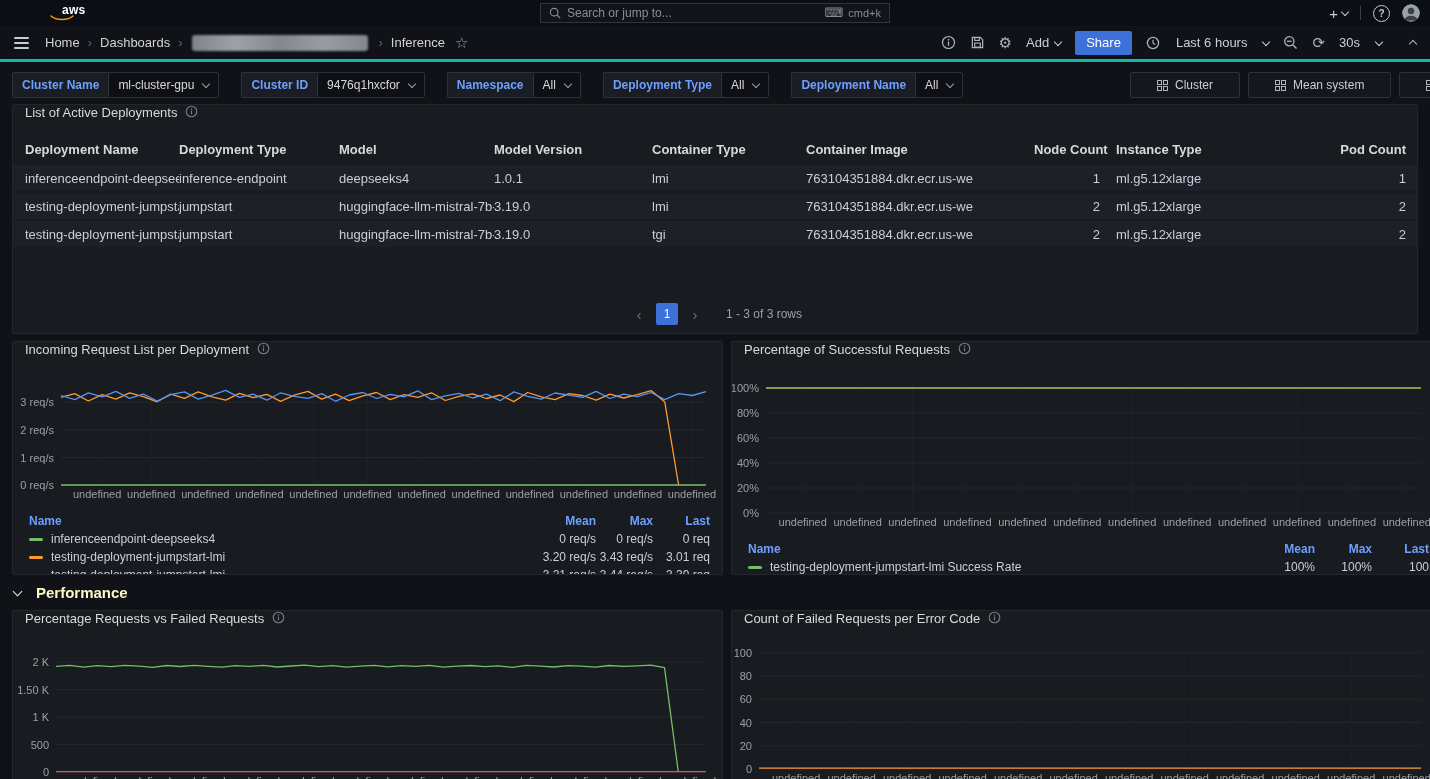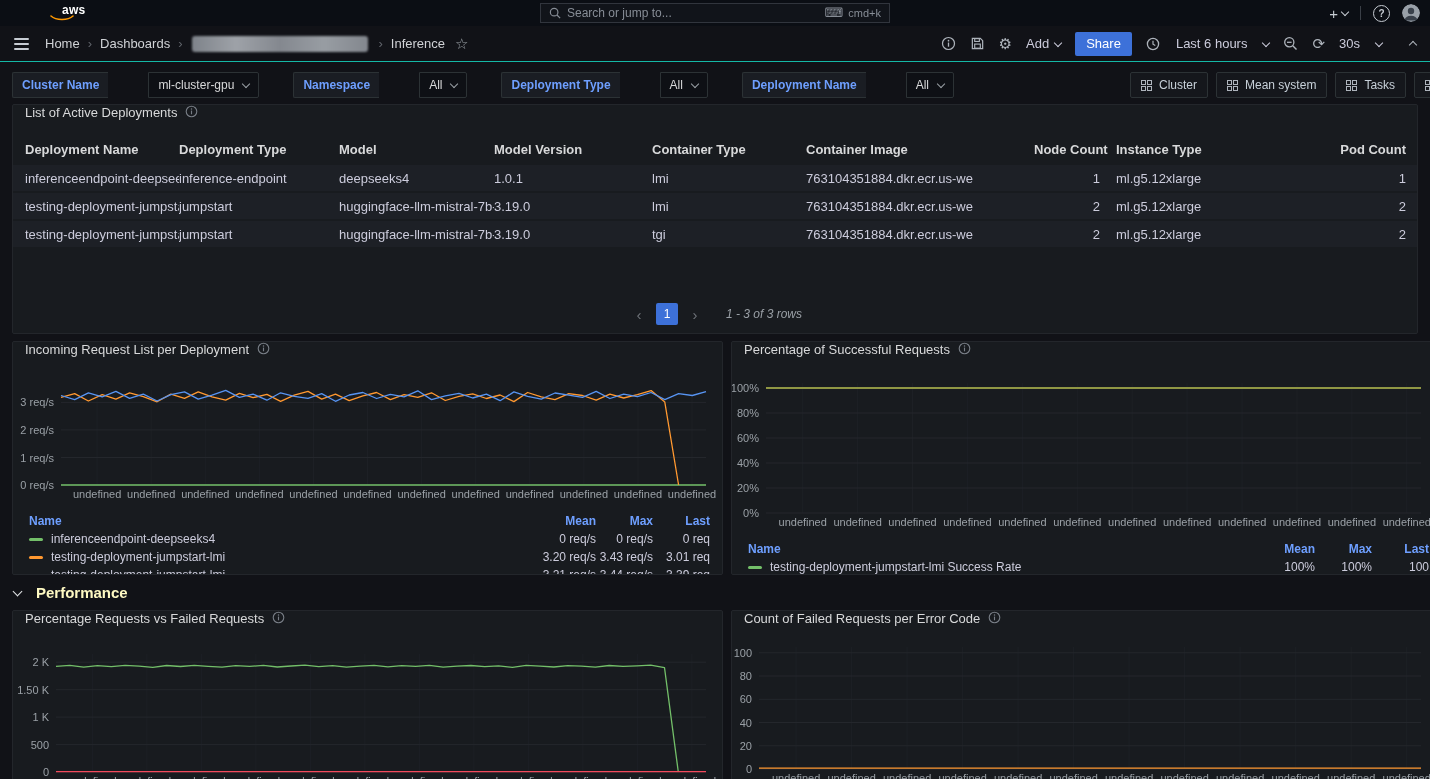--- a/index.html
+++ b/index.html
@@ -18,67 +18,67 @@
   .vdiv{width:1px;height:14px;background:#3a3f47;}
   .help{width:15px;height:15px;border:1.4px solid #c7ccd3;border-radius:50%;display:grid;place-items:center;
         font-size:10px;font-weight:700;cursor:pointer;}
   .avatar{width:18px;height:18px;border-radius:50%;overflow:hidden;cursor:pointer;}
   
   .chev{display:inline-block;width:5px;height:5px;border-right:1.5px solid currentColor;border-bottom:1.5px solid currentColor;}
   .c-down{transform:rotate(45deg);margin-top:-2px;}
   .c-up{transform:rotate(-135deg);margin-top:3px;}
   
   #gf-bar{position:absolute;top:26px;left:0;width:100%;height:36px;display:flex;align-items:center;
-          padding:0 14px;box-sizing:border-box;background:#111217;border-bottom:1px solid #14b8a6;}
+          padding:0 14px;box-sizing:border-box;background:#111217;border-bottom:3px solid #14b8a6;}
   .hb{display:flex;flex-direction:column;gap:3px;margin-right:16px;cursor:pointer;}
   .hb i{display:block;width:15px;height:2px;background:#c7ccd3;border-radius:1px;}
   .crumb{color:#d0d2d6;font-size:13px;cursor:pointer;white-space:nowrap;}
   .csep{color:#60646b;padding:0 8px;font-size:13px;}
   .redacted{width:176px;height:16px;border-radius:3px;margin:0 2px;filter:blur(1px);
       background:linear-gradient(90deg,#7e838a,#9ea2a8 25%,#84888f 50%,#989da3 75%,#83878e);}
   .star{font-size:15px;color:#9aa0a6;margin-left:10px;cursor:pointer;}
   .gf-tools{margin-left:auto;display:flex;align-items:center;gap:14px;color:#aeb4bc;}
   .ic{display:grid;place-items:center;cursor:pointer;}
   .ic.glyph{font-size:15px;line-height:15px;}
   .add-btn{display:flex;align-items:center;gap:6px;font-size:13px;color:#ccccdc;cursor:pointer;}
   .share-btn{background:#3d71d9;color:#fff;font-size:13px;height:24px;padding:0 11px;border-radius:2px;
       display:grid;place-items:center;cursor:pointer;}
   .time-btn,.int-btn{display:flex;align-items:center;gap:16px;font-size:13px;color:#ccccdc;cursor:pointer;}
   .kiosk{margin-left:14px;cursor:pointer;color:#aeb4bc;}
   
   #filter-row{position:absolute;top:71px;left:12px;right:0;height:28px;display:flex;align-items:center;}
-  .var{display:flex;margin-right:34px;font-size:12px;height:26px;box-sizing:border-box;gap:40px;}
+  .var{display:flex;margin-right:22px;font-size:12px;height:26px;box-sizing:border-box;}
   .var-l{display:flex;align-items:center;padding:0 9px;background:#1a1d23;border:1px solid #2c3235;border-right:none;
       border-radius:2px 0 0 2px;color:#6e9fff;font-weight:600;cursor:default;}
   .var-v{display:flex;align-items:center;gap:9px;padding:0 9px;background:#0e1015;border:1px solid #2c3235;
       border-radius:0 2px 2px 0;color:#d8d9da;cursor:pointer;}
   .var-v .chev{color:#9aa0a6;}
   .quick{position:absolute;left:1118px;top:1px;display:flex;align-items:center;gap:8px;}
-  .ql{display:flex;align-items:center;gap:7px;height:24px;padding:0 10px;border:1px solid #2c3235;border-radius:2px;
+  .ql{display:flex;align-items:center;gap:7px;height:24px;padding:0 26px;border:1px solid #2c3235;border-radius:2px;
       background:#15171c;color:#c7d0d9;font-size:12px;white-space:nowrap;cursor:pointer;}
   
   .panel{position:absolute;background:#181b1f;border:1px solid #23262b;border-radius:2px;box-sizing:border-box;overflow:hidden;}
   #panel-deployments{left:12px;top:104px;width:1406px;height:230px;}
   #panel-incoming{left:12px;top:341px;width:711px;height:234px;}
   #panel-success{left:731px;top:341px;width:711px;height:234px;}
   #panel-sf{left:12px;top:610px;width:711px;height:234px;}
   #panel-err{left:731px;top:610px;width:711px;height:234px;}
   .p-title{height:28px;display:flex;align-items:flex-start;gap:8px;padding:0 12px;font-size:13px;color:#d8d9da;font-weight:500;}
   
   .t-head,.t-row{display:grid;grid-template-columns:154px 160px 155px 158px 154px 228px 76px 168px 1fr;
       height:28px;align-items:center;padding:0 1px 0 12px;box-sizing:border-box;}
   .t-head{color:#d8d9da;font-weight:600;margin-top:2px;}
   .t-row{background:#1d2026;border-top:2px solid #181b1f;color:#ccccdc;}
   .t-head>div,.t-row>div{overflow:hidden;white-space:nowrap;padding-right:10px;}
   .cell-instance{padding-left:6px;}
   .num{text-align:right;}
   .pager{position:absolute;left:0;right:0;bottom:8px;display:flex;align-items:center;justify-content:center;gap:6px;font-size:12px;}
   .pg-btn{width:22px;height:22px;display:grid;place-items:center;color:#6e7379;font-size:15px;cursor:pointer;}
   .pg-cur{width:22px;height:22px;background:#3d71d9;color:#fff;border-radius:2px;display:grid;place-items:center;cursor:pointer;}
-  .pg-info{margin-left:14px;color:#9aa0a6;font-style:italic;}
+  .pg-info{margin-left:14px;color:#9aa0a6;}
   
   svg.chart{display:block;}
   svg.chart text{fill:#9aa0a6;font-size:11px;font-family:"Liberation Sans",sans-serif;}
   .legend{margin-top:2px;padding-right:12px;}
   .lg-head,.lg-row{display:flex;align-items:center;height:18px;padding-left:16px;font-size:12px;}
   .lg-head{color:#6e9fff;font-weight:600;}
   .lg-name{flex:1;min-width:0;overflow:hidden;white-space:nowrap;cursor:pointer;}
   .lg-col{width:57px;text-align:right;flex:none;}
   .lg-col.mean{width:120px;}
   .lg-row .lg-name,.lg-row .lg-col{color:#ccccdc;}
@@ -186,20 +186,27 @@
       </span>
       <span class="kiosk"><i class="chev c-up"></i></span>
     </div>
   </nav>
 
   <div id="filter-row">
     <div class="var">
       <span class="var-l">Cluster Name</span>
       <span class="var-v">
           <span>ml-cluster-gpu</span>
+          <i class="chev c-down"></i>
+        </span>
+    </div>
+    <div class="var">
+      <span class="var-l">Cluster ID</span>
+      <span class="var-v">
+          <span>9476q1hxcfor</span>
           <i class="chev c-down"></i>
         </span>
     </div>
     <div class="var">
       <span class="var-l">Namespace</span>
       <span class="var-v">
           <span>All</span>
           <i class="chev c-down"></i>
         </span>
     </div>

